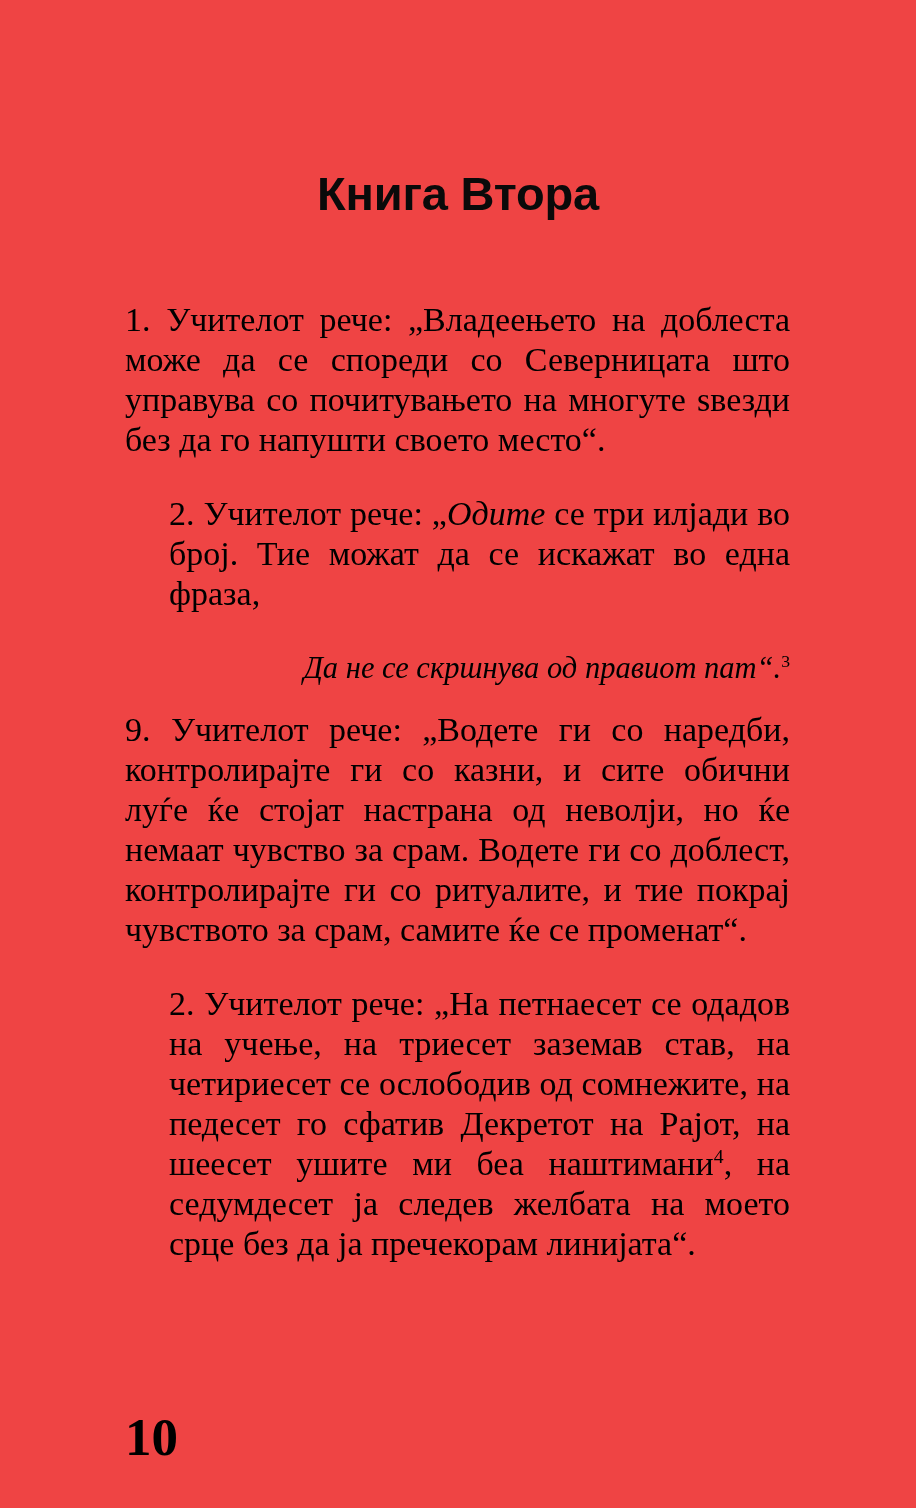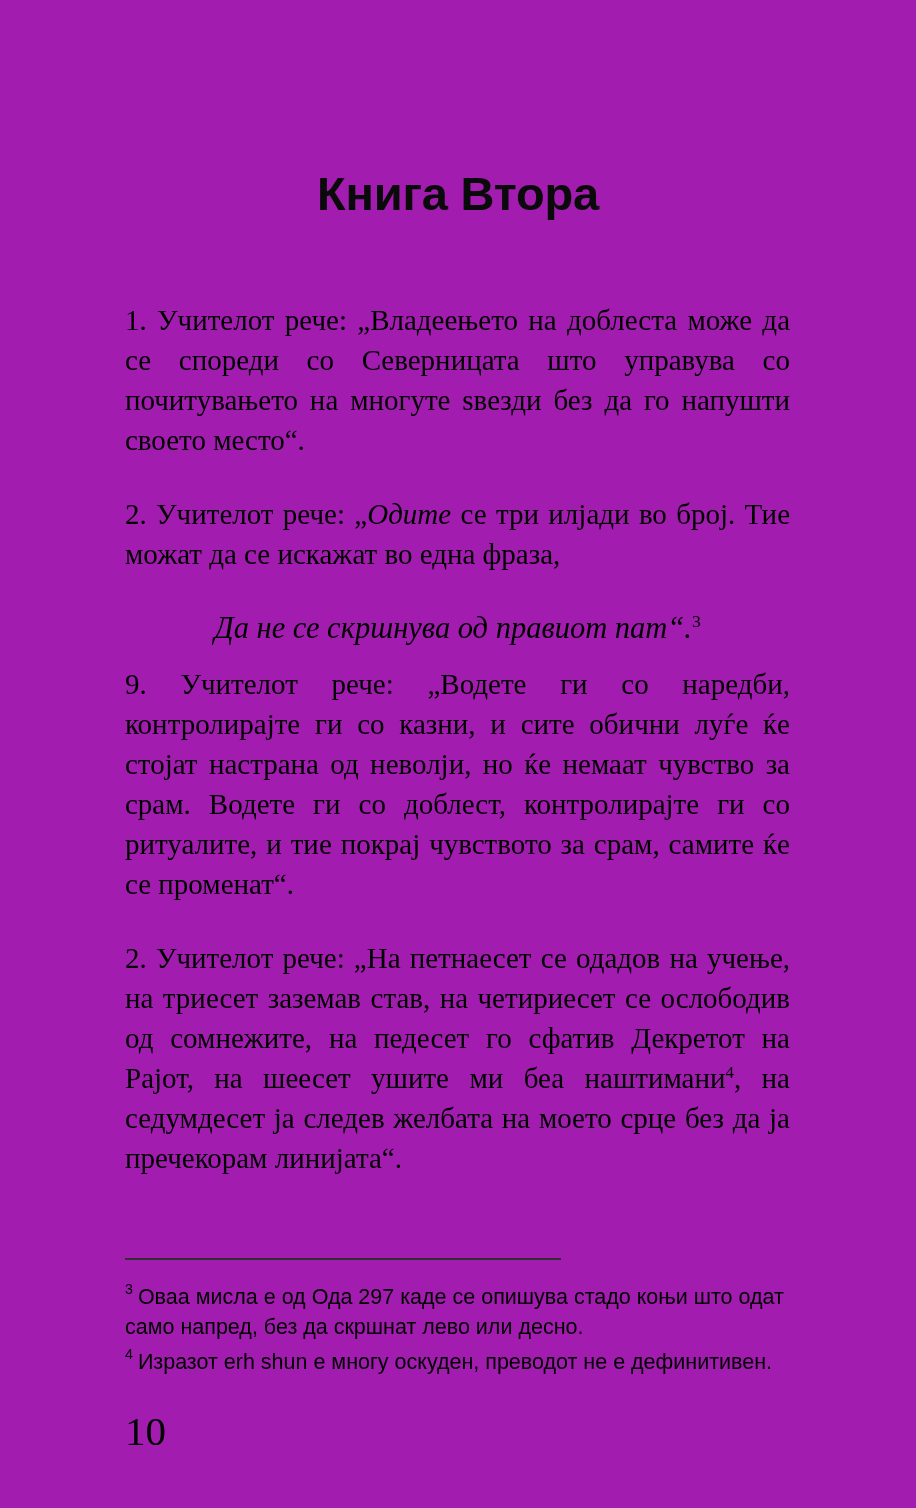--- a/index.html
+++ b/index.html
@@ -13,21 +13,21 @@
     position: relative;
     overflow: hidden;
     font-family: "Liberation Serif", "DejaVu Serif", serif;
     color: #000000;
     -webkit-font-smoothing: antialiased;
   }
 
   .page {
     position: absolute;
     inset: 0;
-    background: #a21caf;
+    background: #ef4444;
   }
 
   
   .book-title {
     position: absolute;
     left: 0;
     right: 0;
     top: 138px;
     text-align: center;
     font-family: "Liberation Sans", "DejaVu Sans", sans-serif;
@@ -40,41 +40,42 @@
 
   
   .body-col {
     position: absolute;
     left: 125px;
     top: 300px;
     width: 665px;
   }
 
   .verse {
-    font-size: 29px;
+    font-size: 34px;
     line-height: 40px;
     text-align: justify;
     text-justify: inter-word;
     margin: 0 0 34px 0;
     hyphens: manual;
     color: #000000;
   }
   .verse:last-child { margin-bottom: 0; }
 
   .verse.no-justify-last {
     text-align-last: left;
+    margin-left: 44px;
   }
 
   
   .verse-italic {
     font-size: 30.5px;
     line-height: 40px;
     font-style: italic;
-    text-align: center;
-    margin: 0 0 16px 0;
+    text-align: right;
+    margin: 0 0 22px 0;
     white-space: nowrap;
   }
 
   .it { font-style: italic; }
 
   sup.fn-ref {
     font-size: 0.58em;
     vertical-align: 0.62em;
     line-height: 0;
     font-style: normal;
@@ -108,23 +109,24 @@
     line-height: 0;
     margin-right: 5px;
   }
 
   
   .page-number {
     position: absolute;
     left: 125px;
     top: 1411px;
     font-family: "Liberation Serif", "DejaVu Serif", serif;
-    font-size: 41px;
+    font-size: 53px;
     line-height: 1;
     color: #000000;
+    font-weight: bold;
   }
 </style>
 </head>
 <body>
 
 <div class="page">
 
   <h1 class="book-title">Книга Втора</h1>
 
   <div class="body-col">
@@ -134,23 +136,16 @@
     <p class="verse no-justify-last"><span>2. Учителот рече: „</span><span class="it">Одите</span><span> се три илјади во број. Тие можат да се искажат во една фраза,</span></p>
 
     <p class="verse-italic"><span>Да не се скршнува од правиот пат</span><span>“.</span><sup class="fn-ref">3</sup></p>
 
     <p class="verse">9. Учителот рече: „Водете ги со наредби, контролирајте ги со казни, и сите обични луѓе ќе стојат настрана од неволји, но ќе немаат чувство за срам. Водете ги со доблест, контролирајте ги со ритуалите, и тие покрај чувството за срам, самите ќе се променат“.</p>
 
     <p class="verse no-justify-last"><span>2. Учителот рече: „На петнаесет се одадов на учење, на триесет заземав став, на четириесет се ослободив од сомнежите, на педесет го сфатив Декретот на Рајот, на шеесет ушите ми беа наштимани</span><sup class="fn-ref">4</sup><span>, на седумдесет ја следев желбата на моето срце без да ја пречекорам линијата“.</span></p>
 
   </div>
 
-  <div class="footnote-area">
-    <div class="footnote-rule"></div>
-
-    <p class="footnote"><span class="fn-num">3</span><span>Оваа мисла е од Ода 297 каде се опишува стадо коњи што одат само напред, без да скршнат лево или десно.</span></p>
-
-    <p class="footnote"><span class="fn-num">4</span><span>Изразот erh shun е многу оскуден, преводот не е дефинитивен.</span></p>
-  </div>
 
   <div class="page-number">10</div>
 
 </div>
 
 </body></html>

